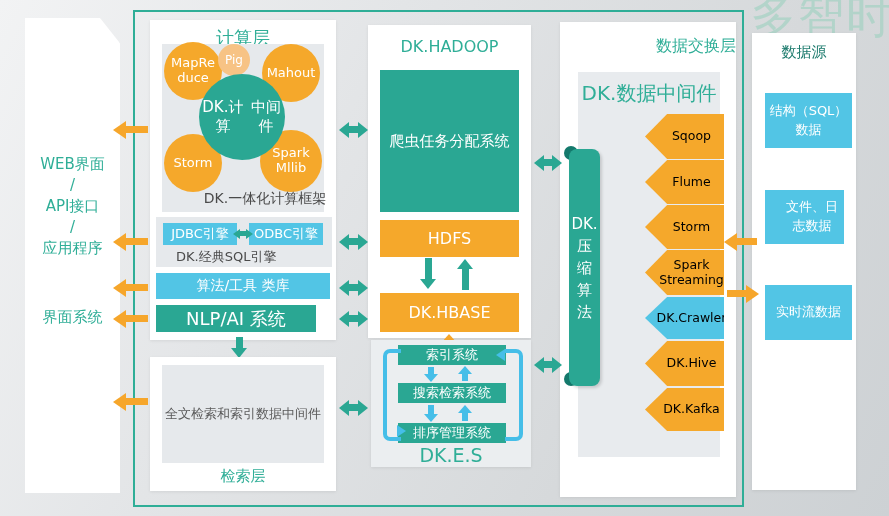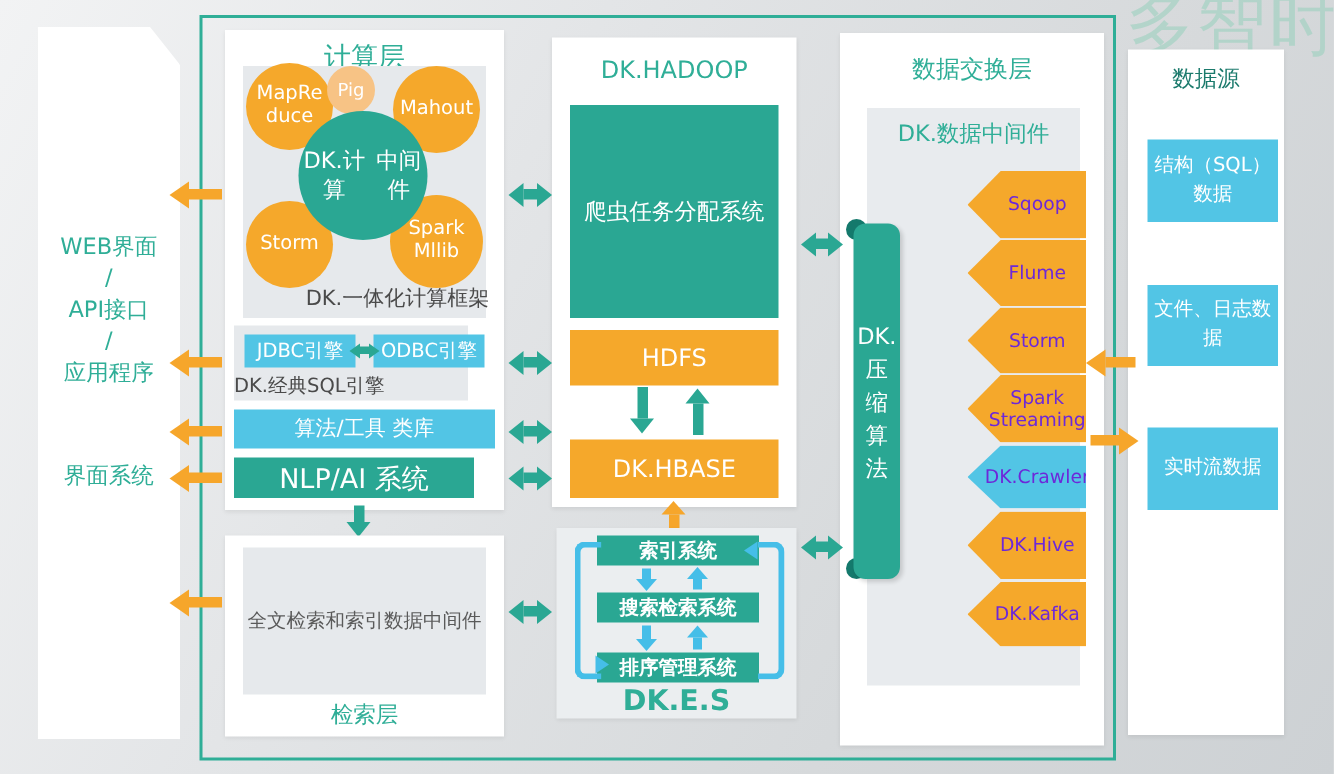--- a/index.html
+++ b/index.html
@@ -79,21 +79,21 @@
   .loop-left{position:absolute;width:14px;height:84px;border:4px solid #45bee8;border-right:none;
     border-radius:7px 0 0 7px;}
   .loop-right{position:absolute;width:14px;height:84px;border:4px solid #45bee8;border-left:none;
     border-radius:0 7px 7px 0;}
   .head-right-blue{position:absolute;width:0;height:0;border:6px solid transparent;border-right:0;
     border-left:9px solid #45bee8;}
   .head-left-blue{position:absolute;width:0;height:0;border:6px solid transparent;border-left:0;
     border-right:9px solid #45bee8;}
 
   
-  .tag{position:absolute;left:645px;width:79px;color:#6d28d9;font-size:12.5px;line-height:1.15;
+  .tag{position:absolute;left:645px;width:79px;color:#000000;font-size:12.5px;line-height:1.15;
     clip-path:polygon(28% 0,100% 0,100% 100%,28% 100%,0 50%);
     display:flex;align-items:center;justify-content:center;text-align:center;padding-left:14px;box-sizing:border-box;}
   .tag.orange{background:#f5a82b;}
   .tag.cyan{background:#52c5e5;}
 
   
   .ribbon{background:#2aa793;border-radius:8px;box-shadow:2px 2px 3px rgba(0,0,0,.15);}
   .ribbon-curl{background:#14796c;border-radius:50%;}
   .ribbon-text{display:flex;flex-direction:column;align-items:center;justify-content:center;
     height:100%;color:#fff;font-size:15px;line-height:22px;}
@@ -137,21 +137,21 @@
       <div class="abs circle petal flex" style="left:98px;top:86px;width:62px;height:62px;">
         <span style="width:44px;">Spark Mllib</span>
       </div>
       <div class="abs circle teal-box flex" style="left:37px;top:30px;width:86px;height:86px;z-index:2;font-size:15px;line-height:1.3;flex-direction:row;">
         <div>DK.计算</div>
         <div>中间件</div>
       </div>
       <div class="abs caption-gray" style="top:146px;width:100%;text-align:center;font-size:14px;padding-left:22px;">DK.一体化计算框架</div>
     </div>
 
-    <div class="abs gray-panel" style="left:6px;top:197px;width:156px;height:50px;">
+    <div class="abs gray-panel" style="left:6px;top:197px;width:156px;height:50px;padding-left:20px;">
       <div class="abs cyan-box flex" style="left:7px;top:6px;width:74px;height:22px;font-size:13px;">JDBC引擎</div>
       <div class="abs cyan-box flex" style="left:93px;top:6px;width:74px;height:22px;font-size:13px;">ODBC引擎</div>
       <div class="h-dbl-teal sm" style="left:84px;top:14px;width:6px;"></div>
       <div class="abs caption-gray" style="top:31px;width:100%;text-align:left;font-size:13px;">DK.经典SQL引擎</div>
     </div>
 
     <div class="abs cyan-box flex" style="left:6px;top:253px;width:174px;height:26px;font-size:14px;">算法/工具 类库</div>
     <div class="abs teal-box flex" style="left:6px;top:285px;width:160px;height:27px;font-size:18px;">NLP/AI 系统</div>
   </div>
 
@@ -167,41 +167,41 @@
     <div class="abs teal-box flex" style="left:12px;top:45px;width:139px;height:142px;font-size:15px;">爬虫任务分配系统</div>
     <div class="abs orange-box flex" style="left:12px;top:195px;width:139px;height:37px;font-size:16px;">HDFS</div>
     <div class="abs orange-box flex" style="left:12px;top:268px;width:139px;height:39px;font-size:16px;">DK.HBASE</div>
   </div>
 
   <div class="v-down-teal" style="left:425px;top:258px;height:21px;"></div>
   <div class="v-up-teal" style="left:462px;top:269px;height:21px;"></div>
 
   <div class="v-dbl-orange" style="left:446px;top:343px;height:10px;"></div>
 
-  <div class="abs" style="left:371px;top:352px;width:160px;height:127px;background:#ebeef0;box-shadow:0 1px 3px rgba(0,0,0,.08);font-weight:bold;">
+  <div class="abs" style="left:371px;top:340px;width:160px;height:127px;background:#ebeef0;box-shadow:0 1px 3px rgba(0,0,0,.08);">
     <div class="abs teal-box flex" style="left:27px;top:5px;width:108px;height:20px;font-size:13px;">索引系统</div>
     <div class="abs teal-box flex" style="left:27px;top:43px;width:108px;height:20px;font-size:13px;">搜索检索系统</div>
     <div class="abs teal-box flex" style="left:27px;top:83px;width:108px;height:20px;font-size:13px;">排序管理系统</div>
     <div class="abs title-teal" style="top:104px;width:100%;text-align:center;font-size:19px;">DK.E.S</div>
 
     <div class="loop-left" style="left:12px;top:9px;"></div>
     <div class="head-right-blue" style="left:26px;top:85px;"></div>
     <div class="loop-right" style="left:134px;top:9px;"></div>
     <div class="head-left-blue" style="left:125px;top:9px;"></div>
 
     <div class="v-down-blue" style="left:57px;top:27px;height:7px;"></div>
     <div class="v-up-blue" style="left:91px;top:34px;height:7px;"></div>
     <div class="v-down-blue" style="left:57px;top:65px;height:9px;"></div>
     <div class="v-up-blue" style="left:91px;top:73px;height:8px;"></div>
   </div>
 
   <div class="abs white-panel" style="left:560px;top:22px;width:176px;height:475px;">
-    <div class="abs title-teal" style="top:14px;width:100%;text-align:center;font-size:16px;">数据交换层</div>
+    <div class="abs title-teal" style="top:14px;width:100%;text-align:right;font-size:16px;">数据交换层</div>
     <div class="abs" style="left:18px;top:50px;width:142px;height:385px;background:#e8ebee;">
-      <div class="abs title-teal" style="top:8px;width:100%;text-align:center;font-size:15px;">DK.数据中间件</div>
+      <div class="abs title-teal" style="top:8px;width:100%;text-align:center;font-size:20px;">DK.数据中间件</div>
     </div>
   </div>
 
   <div class="abs ribbon-curl" style="left:564px;top:146px;width:14px;height:14px;"></div>
   <div class="abs ribbon-curl" style="left:564px;top:372px;width:14px;height:14px;"></div>
   <div class="abs ribbon" style="left:569px;top:149px;width:31px;height:237px;">
     <div class="ribbon-text">
       <div>DK.</div>
       <div>压</div>
       <div>缩</div>
@@ -214,21 +214,21 @@
   <div class="tag orange" style="top:160px;height:44px;">Flume</div>
   <div class="tag orange" style="top:205px;height:44px;">Storm</div>
   <div class="tag orange" style="top:250px;height:45px;">Spark Streaming</div>
   <div class="tag cyan" style="top:297px;height:42px;">DK.Crawler</div>
   <div class="tag orange" style="top:341px;height:45px;">DK.Hive</div>
   <div class="tag orange" style="top:388px;height:43px;">DK.Kafka</div>
 
   <div class="abs white-panel" style="left:752px;top:33px;width:104px;height:457px;">
     <div class="abs" style="top:10px;width:100%;text-align:center;font-size:15px;color:#1b7a6c;">数据源</div>
     <div class="abs cyan-box flex" style="left:13px;top:60px;width:87px;height:55px;font-size:13px;line-height:1.45;">结构（SQL）数据</div>
-    <div class="abs cyan-box flex" style="left:13px;top:157px;width:87px;height:54px;font-size:13px;line-height:1.45;">文件、日志数据</div>
+    <div class="abs cyan-box flex" style="left:13px;top:157px;width:64px;height:54px;font-size:13px;line-height:1.45;padding-left:15px;">文件、日志数据</div>
     <div class="abs cyan-box flex" style="left:13px;top:252px;width:87px;height:55px;font-size:13px;line-height:1.45;">实时流数据</div>
   </div>
 
   <div class="h-left-orange" style="left:126px;top:126px;width:22px;"></div>
   <div class="h-left-orange" style="left:126px;top:238px;width:22px;"></div>
   <div class="h-left-orange" style="left:126px;top:284px;width:22px;"></div>
   <div class="h-left-orange" style="left:126px;top:315px;width:22px;"></div>
   <div class="h-left-orange" style="left:126px;top:398px;width:22px;"></div>
 
   <div class="h-dbl-teal" style="left:349px;top:126px;width:9px;"></div>

